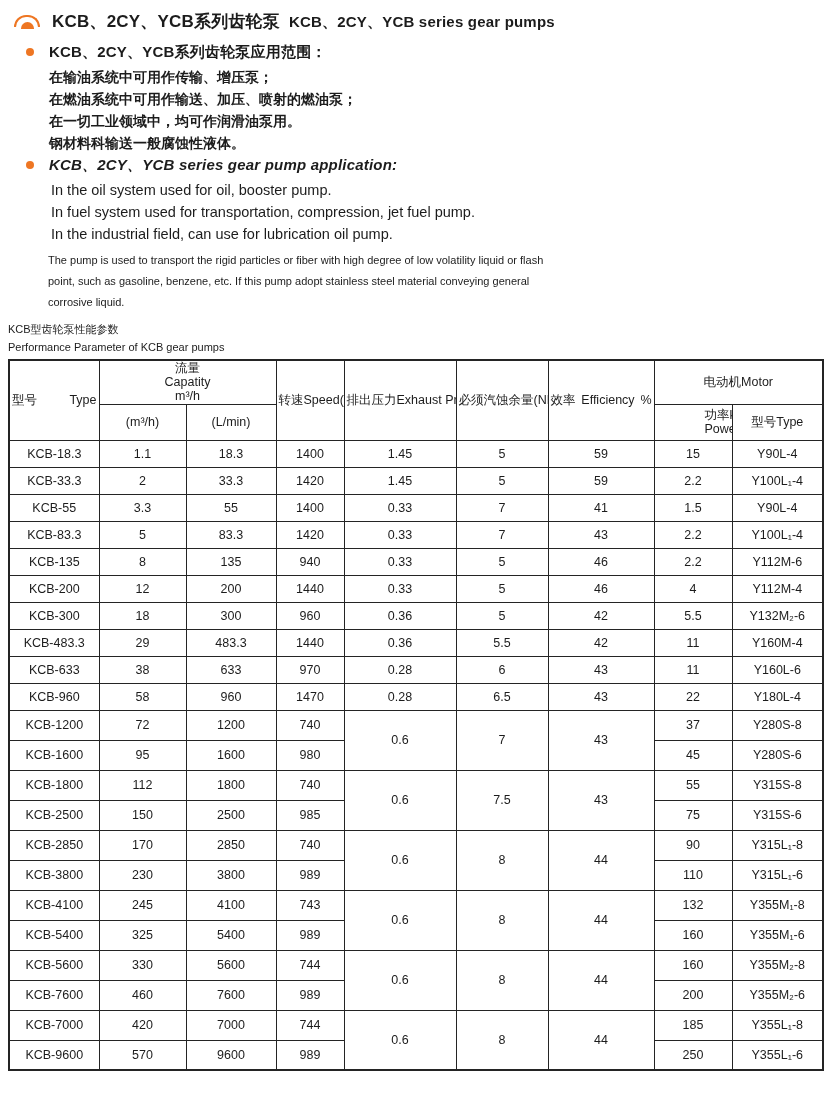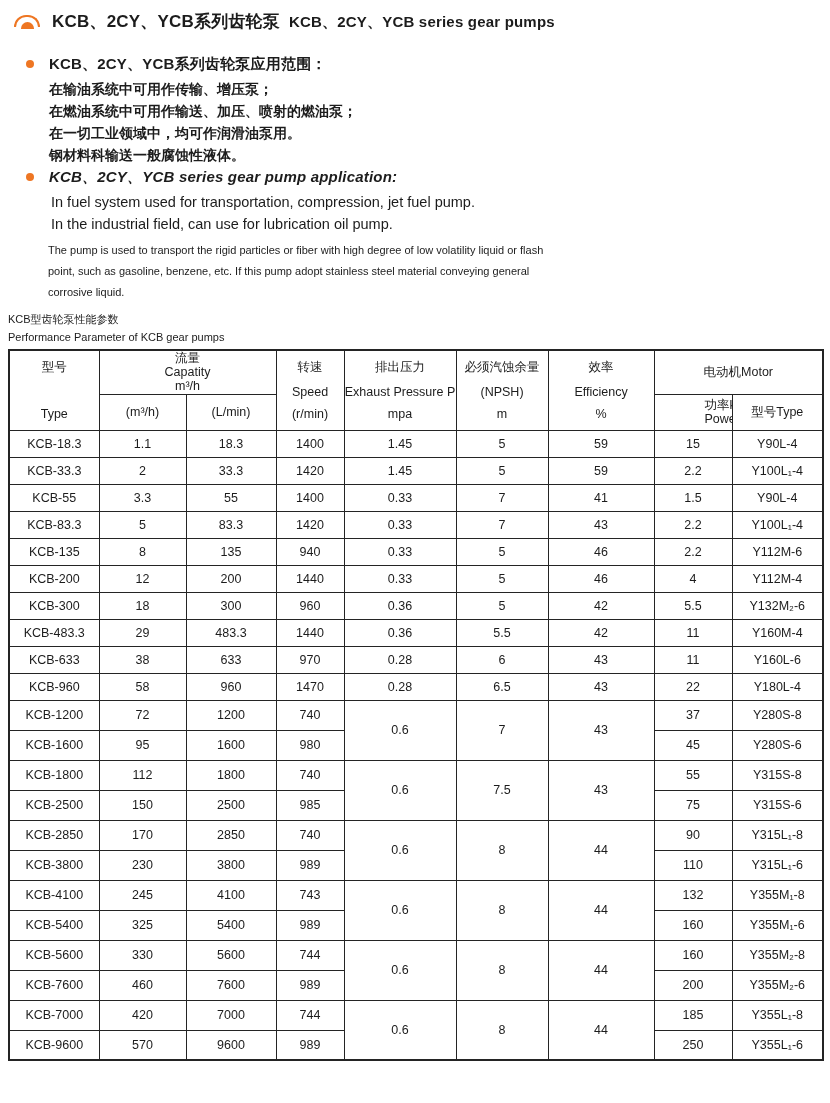--- a/index.html
+++ b/index.html
@@ -12,21 +12,21 @@
   
   .title-row { display:flex; align-items:center; height:26px; padding-left:6px; }
   .logo { position:relative; width:28px; height:15px; display:inline-block; margin-right:10px; flex:0 0 auto; }
   .logo-arc { position:absolute; left:0; top:1px; width:26px; height:12px;
     border:2.5px solid var(--accent); border-bottom:none; border-radius:13px 13px 0 0; }
   .logo-dome { position:absolute; bottom:0; left:7px; width:13px; height:7px;
     background:var(--accent); border-radius:7px 7px 0 0; }
   h1 { font-size:17px; font-weight:bold; white-space:nowrap; letter-spacing:0.2px;text-align:right; }
   h1 .title-en { font-size:15px; margin-left:4px; }
   
-  .sec-head { display:flex; align-items:center; margin-top:20px; padding-left:18px; }
+  .sec-head { display:flex; align-items:center; margin-top:8px; padding-left:18px; }
   .sec-head.en { margin-top:1px;font-style:italic; }
   .bullet { width:8px; height:8px; border-radius:50%; background:var(--accent); margin-right:15px; flex:0 0 auto; }
   h2 { font-size:15px; font-weight:bold; line-height:19px; letter-spacing:0.2px; }
   
   .cn-lines { margin:5px 0 0 41px;font-weight:bold; }
   .cn-lines p { font-size:14px; line-height:22px; }
   .en-lines { margin:5px 0 0 43px; }
   .en-lines p { font-size:14.5px; line-height:22px; }
   .en-para { margin:5px 0 0 40px; }
   .en-para p { font-size:11px; line-height:21px; }
@@ -36,21 +36,21 @@
   
   table { width:814px; margin-top:3px; border-collapse:collapse; table-layout:fixed;
     text-align:center; font-size:12.5px; }
   th, td { border:1px solid #242424; font-weight:normal; padding:0 2px;
     overflow:hidden; white-space:nowrap; }
   table { border:2px solid #242424; }
   col.c-type{width:90px} col.c-m3h{width:87px} col.c-lmin{width:90px}
   col.c-speed{width:68px} col.c-press{width:112px} col.c-npsh{width:92px}
   col.c-eff{width:106px} col.c-pow{width:78px} col.c-motor{width:91px}
   thead tr.hr1 { height:44px; } thead tr.hr2 { height:36px; }
-  .vspread { height:72px; display:flex; flex-direction:column; justify-content:space-between;
+  .vspread { height:72px; display:flex; flex-direction:row; justify-content:space-between;
     align-items:center; padding:5px 0; }
   .tight div { line-height:14px; }
   .two-line div { line-height:14px;margin-left:48px; }
   tbody tr { height:27px; }
   tbody tr.tall { height:30px; }
 </style>
 </head>
 <body>
 
 <div class="page">
@@ -75,20 +75,21 @@
     <p>在燃油系统中可用作输送、加压、喷射的燃油泵；</p>
     <p>在一切工业领域中，均可作润滑油泵用。</p>
     <p>钢材料科输送一般腐蚀性液体。</p>
   </div>
 
   <div class="sec-head en">
     <span class="bullet"></span>
     <h2>KCB、2CY、YCB series gear pump application:</h2>
   </div>
   <div class="en-lines">
+    <p>In the oil system used for oil, booster pump.</p>
     <p>In fuel system used for transportation, compression, jet fuel pump.</p>
     <p>In the industrial field, can use for lubrication oil pump.</p>
   </div>
   <div class="en-para">
     <p>The pump is used to transport the rigid particles or fiber with high degree of low volatility liquid or flash</p>
     <p>point, such as gasoline, benzene, etc. If this pump adopt stainless steel material conveying general</p>
     <p>corrosive liquid.</p>
   </div>
 
   <div class="tbl-titles">

